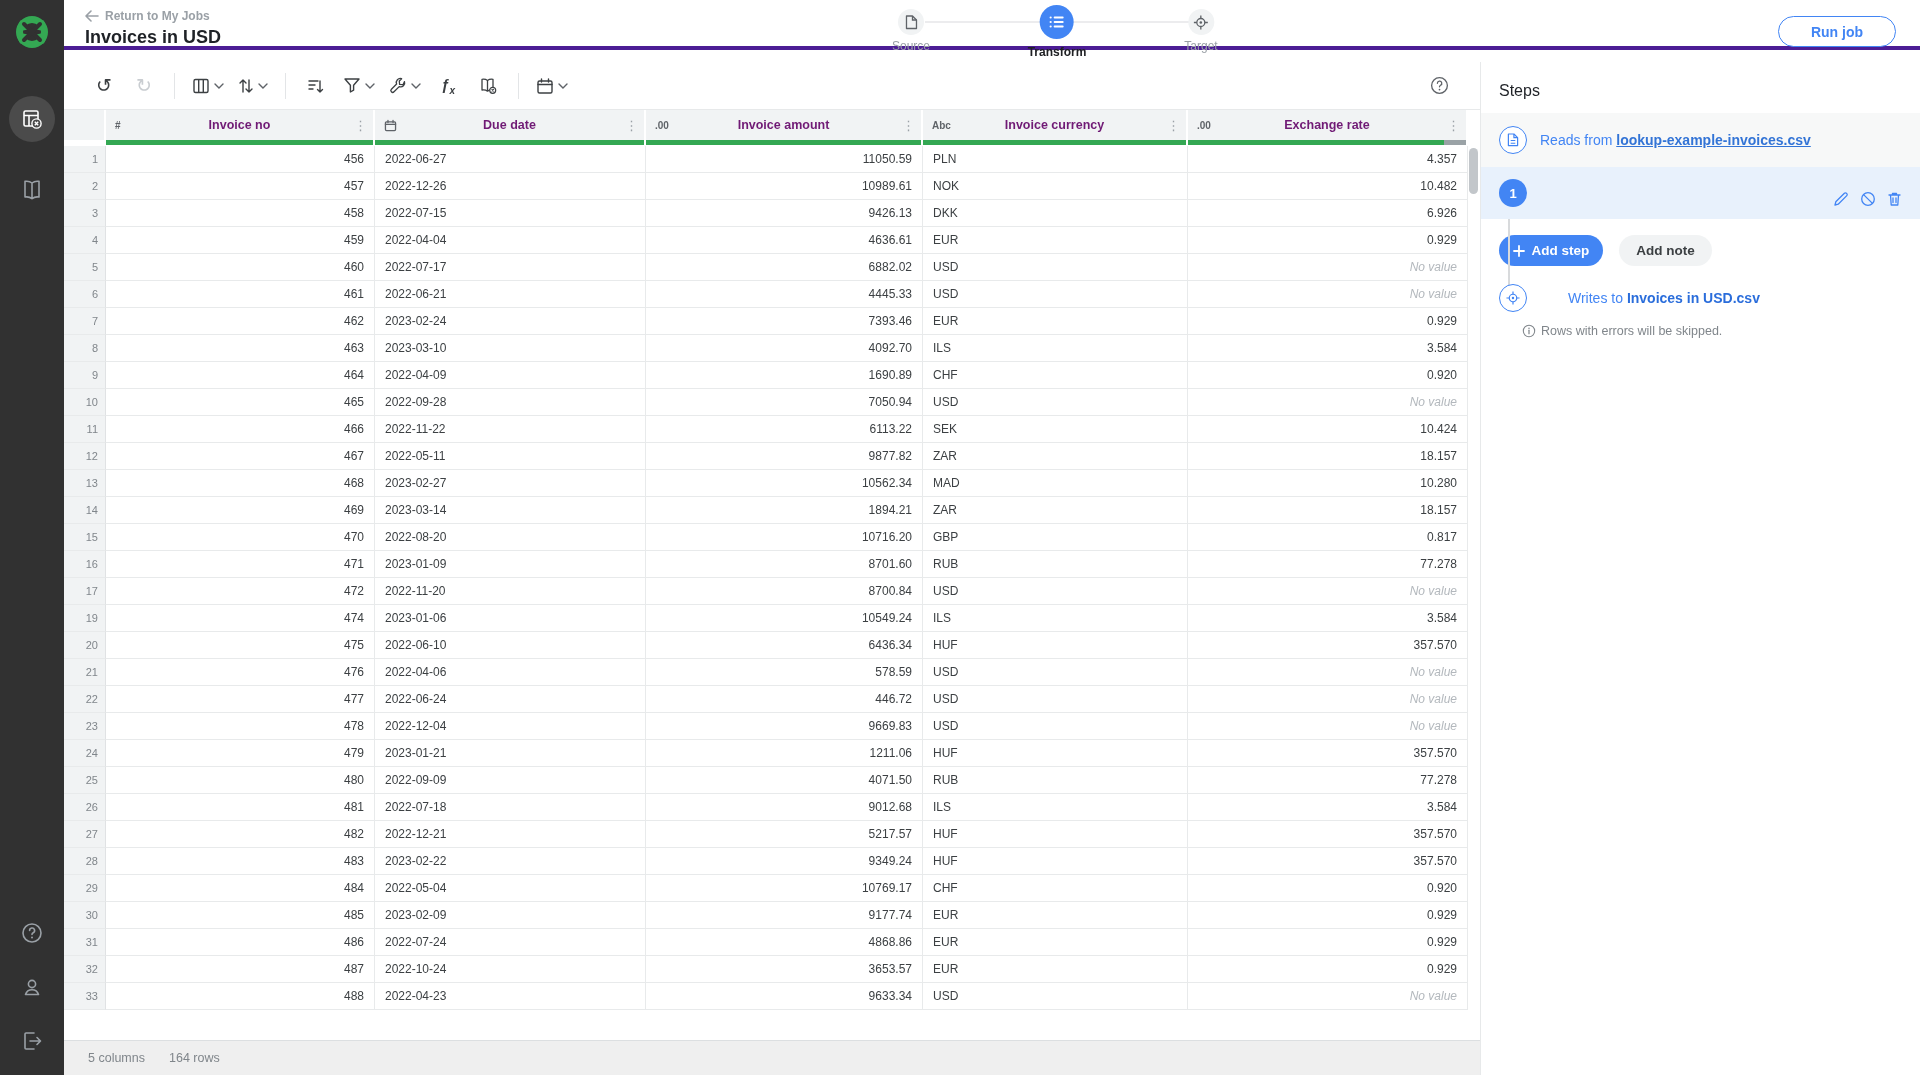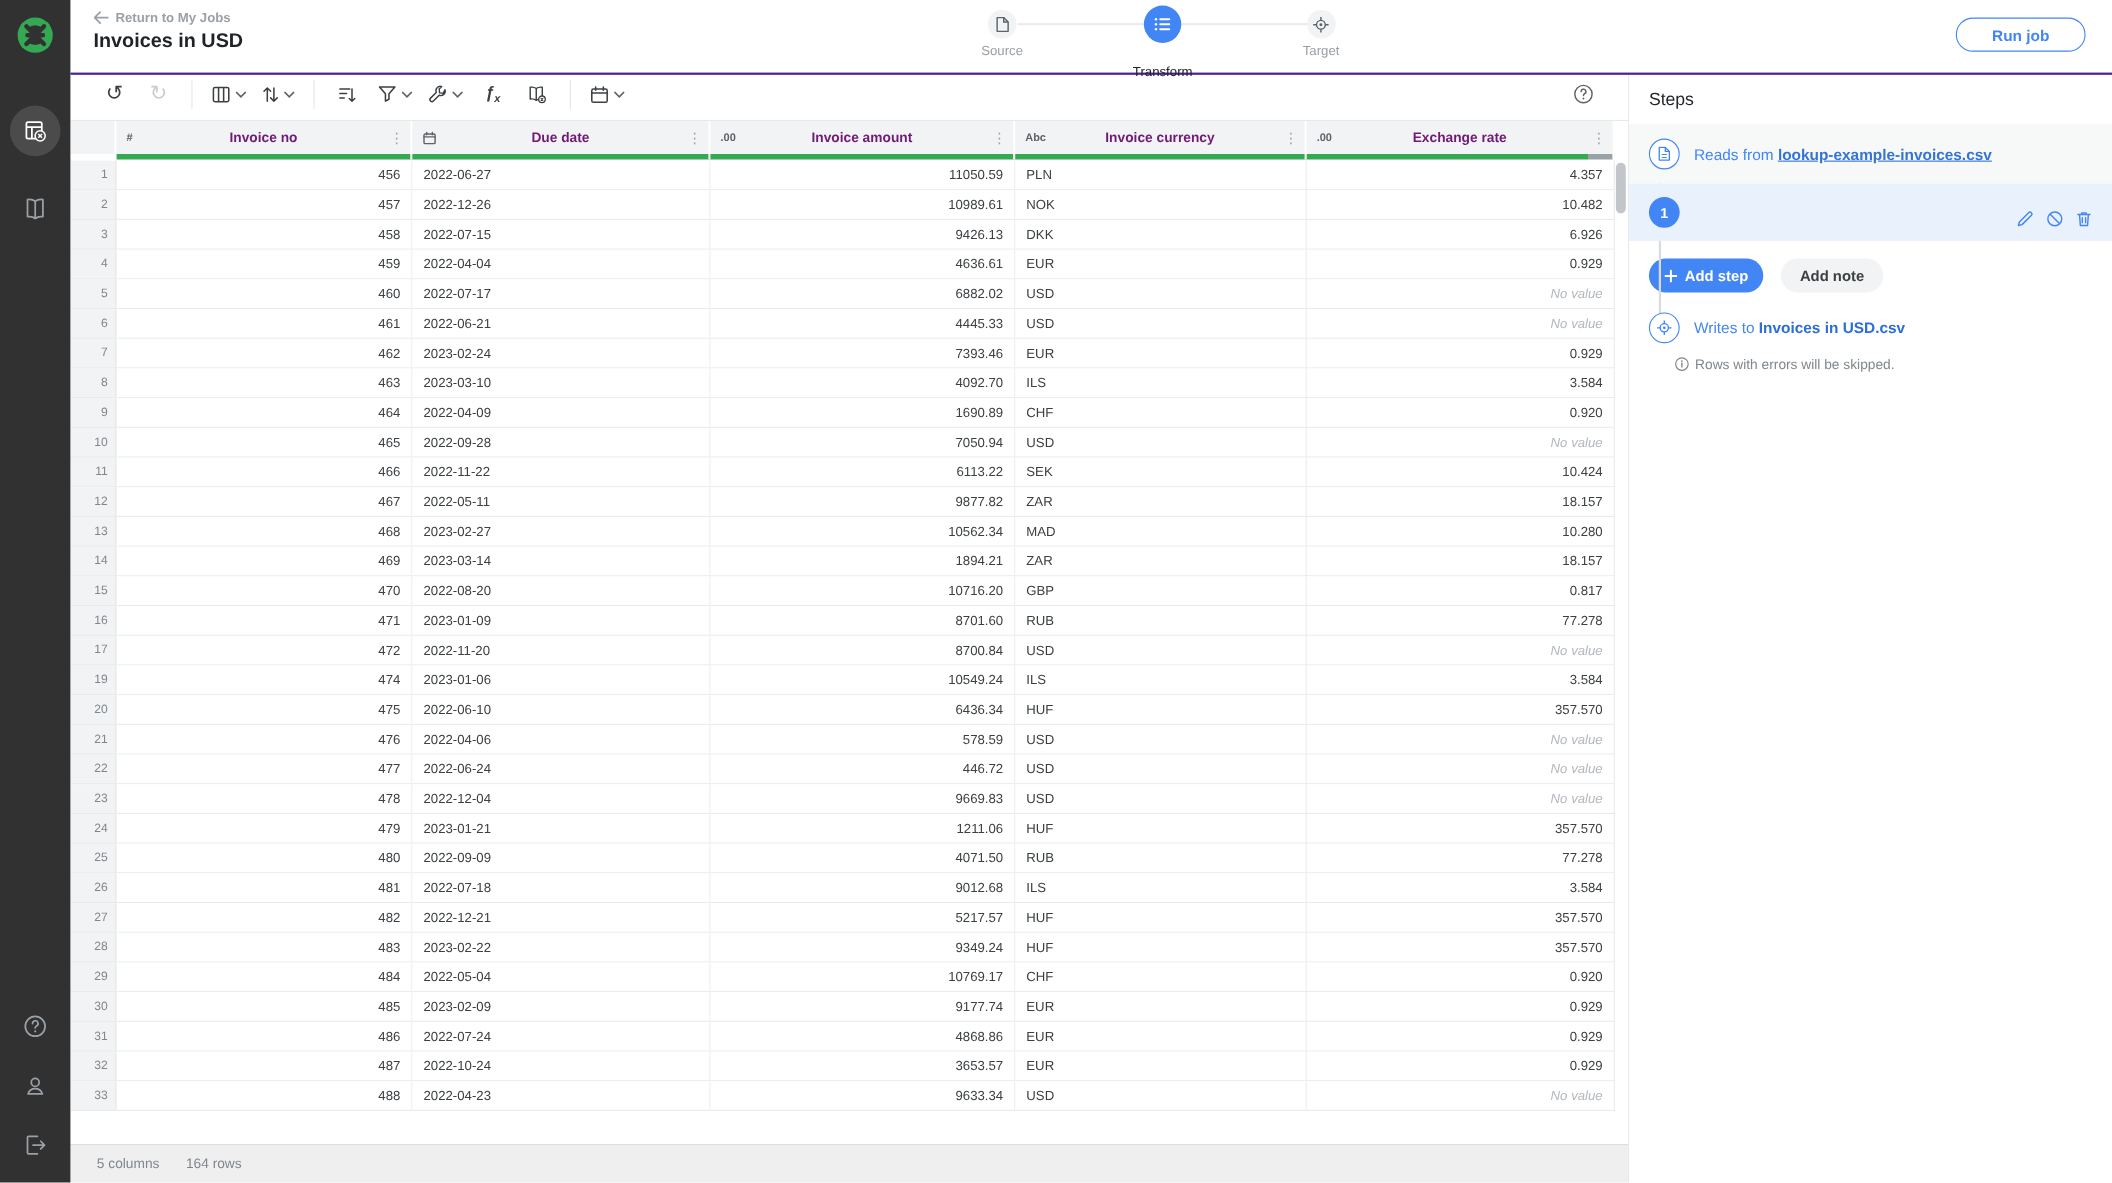--- a/index.html
+++ b/index.html
@@ -9,30 +9,30 @@
   
   .sidebar { position:absolute; left:0; top:0; width:64px; height:1075px; background:#313131; z-index:30;
     display:flex; flex-direction:column; align-items:center; }
   .logo { width:64px; height:64px; display:flex; align-items:center; justify-content:center; }
   .nav-active { width:46px; height:46px; border-radius:50%; background:#4b4b4b; display:flex; align-items:center; justify-content:center; margin-top:32px; }
   .nav-icon { width:40px; height:40px; display:flex; align-items:center; justify-content:center; margin-top:28px; }
   .sidebar .spacer { flex:1; }
   .nav-bottom { width:40px; height:40px; display:flex; align-items:center; justify-content:center; margin-bottom:14px; }
 
   
-  .topbar { position:absolute; left:64px; top:0; width:1856px; height:68px; background:#fff; border-bottom:2px solid #4c1d95; z-index:20; }
+  .topbar { position:absolute; left:64px; top:0; width:1856px; height:50px; background:#fff; border-bottom:4px solid #4c1d95; z-index:20; }
   .back-link { position:absolute; left:21px; top:9px; font-size:12px; font-weight:700; color:#9aa0a6; display:flex; align-items:center; gap:6px; cursor:pointer; }
   .page-title { position:absolute; left:21px; top:27px; font-size:18px; font-weight:700; color:#1f2227; }
 
   .stepper { position:absolute; left:766px; top:0; width:390px; height:62px; }
   .step-node { position:absolute; text-align:center; transform:translateX(-50%); }
   .step-circle { width:26px; height:26px; border-radius:50%; background:#f1f3f4; margin:9px auto 0; display:flex; align-items:center; justify-content:center; }
   .step-circle.active { width:34px; height:34px; background:#4285f4; margin-top:5px; }
   .step-label { font-size:12px; color:#9aa0a6; margin-top:4px; }
-  .step-label.active { color:#202124; font-weight:400; margin-top:19px; }
+  .step-label.active { color:#202124; font-weight:700; margin-top:6px; }
   .step-line { position:absolute; top:21px; height:2px; background:#ececee; }
 
   .run-btn { position:absolute; right:24px; top:16px; width:118px; height:31px; border-radius:16px; border:1.5px solid #4285f4;
     background:#fff; color:#4285f4; font-size:14px; font-weight:700; display:flex; align-items:center; justify-content:center; cursor:pointer; }
 
   
   .toolbar { position:absolute; left:64px; top:62px; width:1416px; height:48px; background:#fff; border-bottom:1px solid #e7e9ea;
     display:flex; align-items:center; padding:0 20px; z-index:10; }
   .tbtn { display:flex; align-items:center; justify-content:center; min-width:26px; height:30px; margin:0 7px; color:#3c4043; cursor:pointer; }
   .tbtn.disabled { color:#c9cdd1; cursor:default; }
@@ -648,21 +648,21 @@
       <svg width="12" height="12" viewBox="0 0 12 12">
           <path d="M6 1v10 M1 6h10" stroke="#fff" stroke-width="1.8" stroke-linecap="round"></path>
         </svg>
       <span>Add step</span>
     </div>
     <div class="pill secondary">
       <span>Add note</span>
     </div>
   </div>
 
-  <div class="step-row writes" style="padding-top:4px;">
+  <div class="step-row writes" style="padding-top:4px;gap:28px;">
     <div class="scircle">
       <svg width="14" height="14" viewBox="0 0 15 15">
         <circle cx="7.5" cy="7.5" r="4" fill="none" stroke="#4285f4" stroke-width="1.3"></circle>
         <circle cx="7.5" cy="7.5" r="1.3" fill="#4285f4"></circle>
         <path d="M7.5 0.5v3 M7.5 11.5v3 M0.5 7.5h3 M11.5 7.5h3" stroke="#4285f4" stroke-width="1.3"></path>
       </svg>
     </div>
     <div class="step-text">
       <span>Writes to</span>
       <span class="sfile-bold">Invoices in USD.csv</span>

